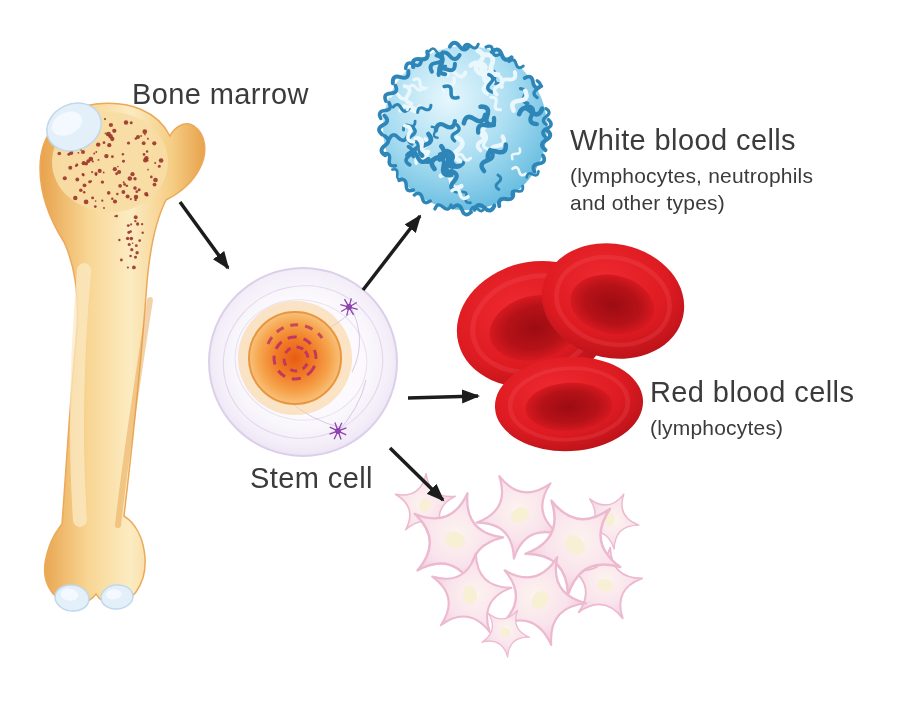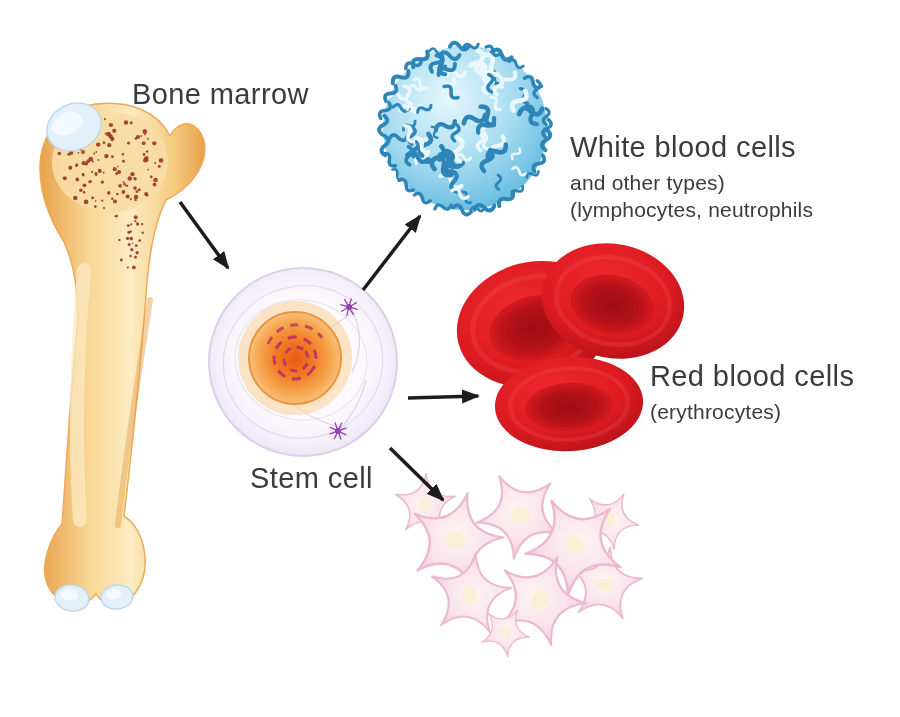--- a/index.html
+++ b/index.html
@@ -403,27 +403,27 @@
     <g stroke="#1C1C1C" stroke-width="3.5">
       <line x1="180" y1="202" x2="228" y2="268" marker-end="url(#arrowHead)"></line>
       <line x1="363" y1="290" x2="420" y2="216" marker-end="url(#arrowHead)"></line>
       <line x1="408" y1="398" x2="478" y2="396" marker-end="url(#arrowHead)"></line>
       <line x1="390" y1="448" x2="443" y2="500" marker-end="url(#arrowHead)"></line>
     </g>
   </svg>
 
   <div class="label title-lg" style="left:132px; top:78px">Bone marrow</div>
 
-  <div class="label-block" style="left:570px; top:131px">
+  <div class="label-block" style="left:570px; top:124px">
     <div class="title-lg">White blood cells</div>
+    <div class="sub">(lymphocytes, neutrophils</div>
     <div class="sub">and other types)</div>
-    <div class="sub">(lymphocytes, neutrophils</div>
   </div>
 
-  <div class="label-block" style="left:650px; top:360px">
+  <div class="label-block" style="left:650px; top:376px">
     <div class="title-lg">Red blood cells</div>
-    <div class="sub">(erythrocytes)</div>
+    <div class="sub">(lymphocytes)</div>
   </div>
 
   <div class="label title-lg" style="left:250px; top:462px">Stem cell</div>
 
 
 </div>
 
 </body></html>

